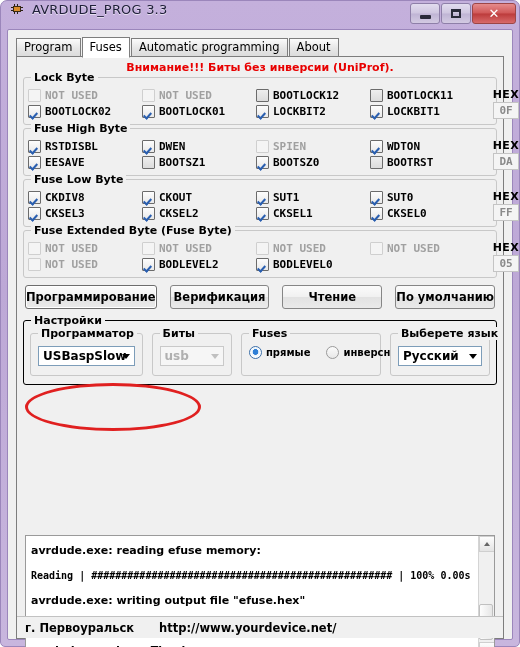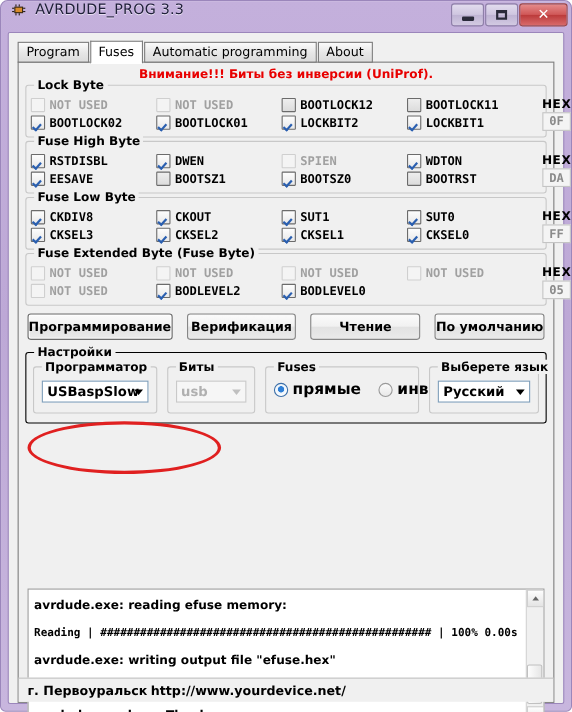--- a/index.html
+++ b/index.html
@@ -178,21 +178,21 @@
     overflow:hidden; white-space:nowrap;
   }
   .combo.dis { border-color:#c9c9c9; background:#f6f6f6; color:#b0b0b0; }
   .combo .arrow {
     position:absolute; right:4px; top:7px;
     width:0; height:0; border-left:4px solid transparent;
     border-right:4px solid transparent; border-top:5px solid #000;
   }
   .combo.dis .arrow { border-top-color:#c0c0c0; }
   .radio-row { display:flex; align-items:center; gap:16px; }
-  .radio { display:flex; align-items:center; font-size:14px; color:#000; white-space:nowrap; }
+  .radio { display:flex; align-items:center; font-size:10px; color:#000; white-space:nowrap; }
   .rdo {
     width:13px; height:13px; border-radius:50%; flex:none; margin-right:4px;
     border:1px solid #9a9a9a;
     background:linear-gradient(to bottom,#fbfbfb,#e8e8e8);
     position:relative;
   }
   .rdo.on {
     border-color:#3c6fa8;
     background:radial-gradient(circle at 50% 45%,#2f7fd6 0%,#2f7fd6 32%,#eaf3fb 38%,#ffffff 70%);
   }
@@ -225,21 +225,21 @@
     background:linear-gradient(to right,#fdfdfd,#e6e6e6);
     border:1px solid #c0c0c0; border-radius:2px;
   }
   #vthumb::after{
     content:""; position:absolute; left:3px; top:15px; width:8px; height:5px;
     border-top:1px solid #9a9a9a; border-bottom:1px solid #9a9a9a;
   }
   #statusbar {
     position:absolute; left:0; right:0; bottom:0; height:22px;
     border-top:1px solid #c2c2c2; background:#f0f0f0;
-    display:flex; align-items:center; padding-left:8px; gap:3px;
+    display:flex; align-items:center; padding-left:8px; gap:25px;
     font-size:11.5px; color:#000;text-align:right;
   }
 
   
   #annot {
     position:absolute; left:8px; top:326px; width:176px; height:48px;
     pointer-events:none;
   }
   #annot .ring {
     width:100%; height:100%;

